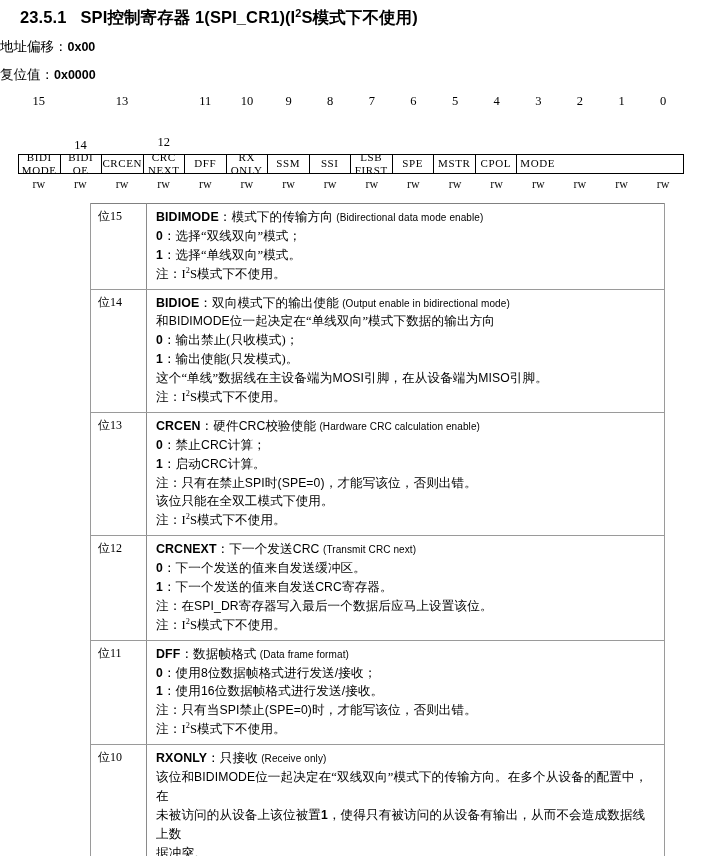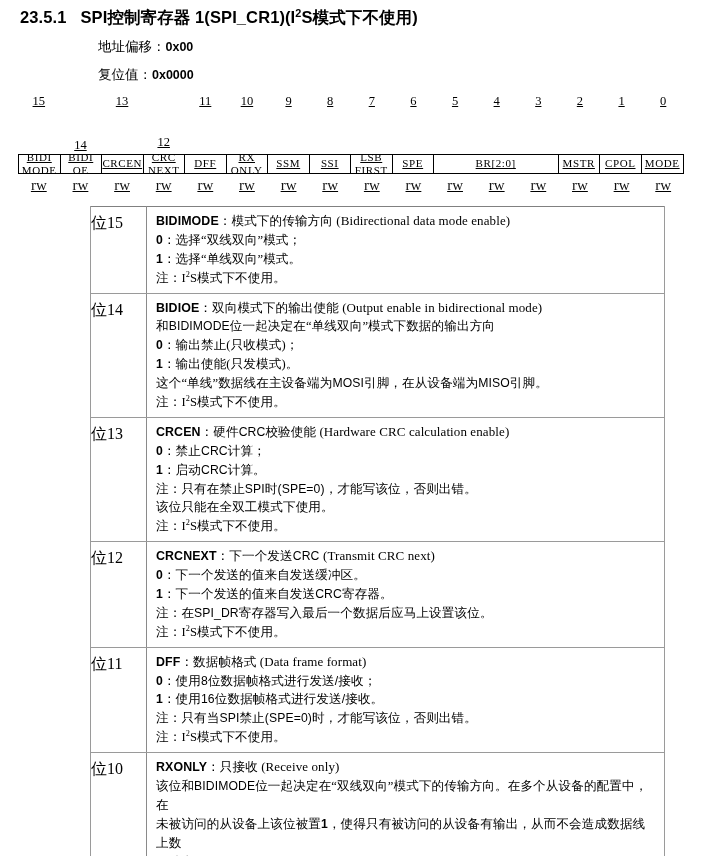--- a/index.html
+++ b/index.html
@@ -33,57 +33,55 @@
     font-size: 0.66em;
     vertical-align: super;
     line-height: 0;
   }
 
   
   .meta-line {
     font-family: "Liberation Serif", serif;
     font-size: 13.5px;
     line-height: 1;
-    padding-left: 98px;
     white-space: nowrap;
   }
   .meta-line .meta-val {
     font-family: "Liberation Sans", sans-serif;
     font-weight: bold;
     font-size: 12.5px;
   }
   .meta-addr { margin-top: 14px; }
   .meta-reset { margin-top: 15px; }
 
   
   .regmap {
     position: relative;
     margin-top: 13px;
     margin-left: 18px;
     width: 666px;
-    text-decoration: underline;
   }
   .bitnum-row,
   .bitbox-row,
   .rw-row {
     display: flex;
     width: 100%;
   }
   .bitnum-row .cell,
   .rw-row .cell {
     text-align: center;
     font-family: "Liberation Serif", serif;
     line-height: 1;
   }
   .bitnum-row .cell {
     font-size: 12.5px;
     padding-bottom: 3px;
   }
   .rw-row .cell {
-    font-size: 15px;
+    font-size: 12px;
     padding-top: 4px;
     color: #111;
   }
   .bitbox-row {
     border: 1.6px solid #000;
     box-sizing: border-box;
     height: 20px;
   }
   .bitbox-row .field {
     border-right: 1.3px solid #000;
@@ -116,21 +114,22 @@
   .desc-table col.c-bit { width: 56px; }
   .desc-table td {
     border-bottom: 1.1px solid #9a9a9a;
     vertical-align: top;
     padding: 4px 0 5px 0;
   }
   .desc-table td.bitcell {
     border-left: 1.2px solid #9a9a9a;
     border-right: 1.2px solid #8a8a8a;
     font-family: "Liberation Serif", serif;
-    font-size: 16px;
+    font-size: 12px;
+    padding-left: 7px;
     line-height: 1.45;
     white-space: nowrap;
   }
   .desc-table td.bodycell {
     border-right: 1.2px solid #9a9a9a;
     padding-left: 9px;
     padding-right: 8px;
   }
   .desc-line {
     font-family: "Liberation Serif", serif;
@@ -141,23 +140,23 @@
   }
   .desc-line.first {
     font-weight: normal;
   }
   .nm {
     font-family: "Liberation Sans", sans-serif;
     font-weight: bold;
     font-size: 12.4px;
   }
   .en {
-    font-family: Liberation Serif, serif;
+    font-family: Liberation Sans, sans-serif;
     font-weight: normal;
-    font-size: 13px;
+    font-size: 10px;
   }
   .bn {
     font-family: "Liberation Sans", sans-serif;
     font-weight: bold;
     font-size: 12.2px;
   }
   .sn {
     font-family: "Liberation Sans", sans-serif;
     font-size: 12.2px;
   }
@@ -224,23 +223,20 @@
       <div class="field" style="width: 6.25%;">
         <span class="l2">SSI</span>
       </div>
       <div class="field" style="width: 6.25%;">
         <span class="l2">LSB</span>
         <span class="l2">FIRST</span>
       </div>
       <div class="field" style="width: 6.25%;">
         <span class="l2">SPE</span>
       </div>
-      <div class="field" style="width: 18.75%;">
-        <span class="l2">BR[2:0]</span>
-      </div>
       <div class="field" style="width: 6.25%;">
         <span class="l2">MSTR</span>
       </div>
       <div class="field" style="width: 6.25%;">
         <span class="l2">CPOL</span>
       </div>
       <div class="field" style="width: 6.25%;">
         <span class="l2">MODE</span>
       </div>
     </div>

